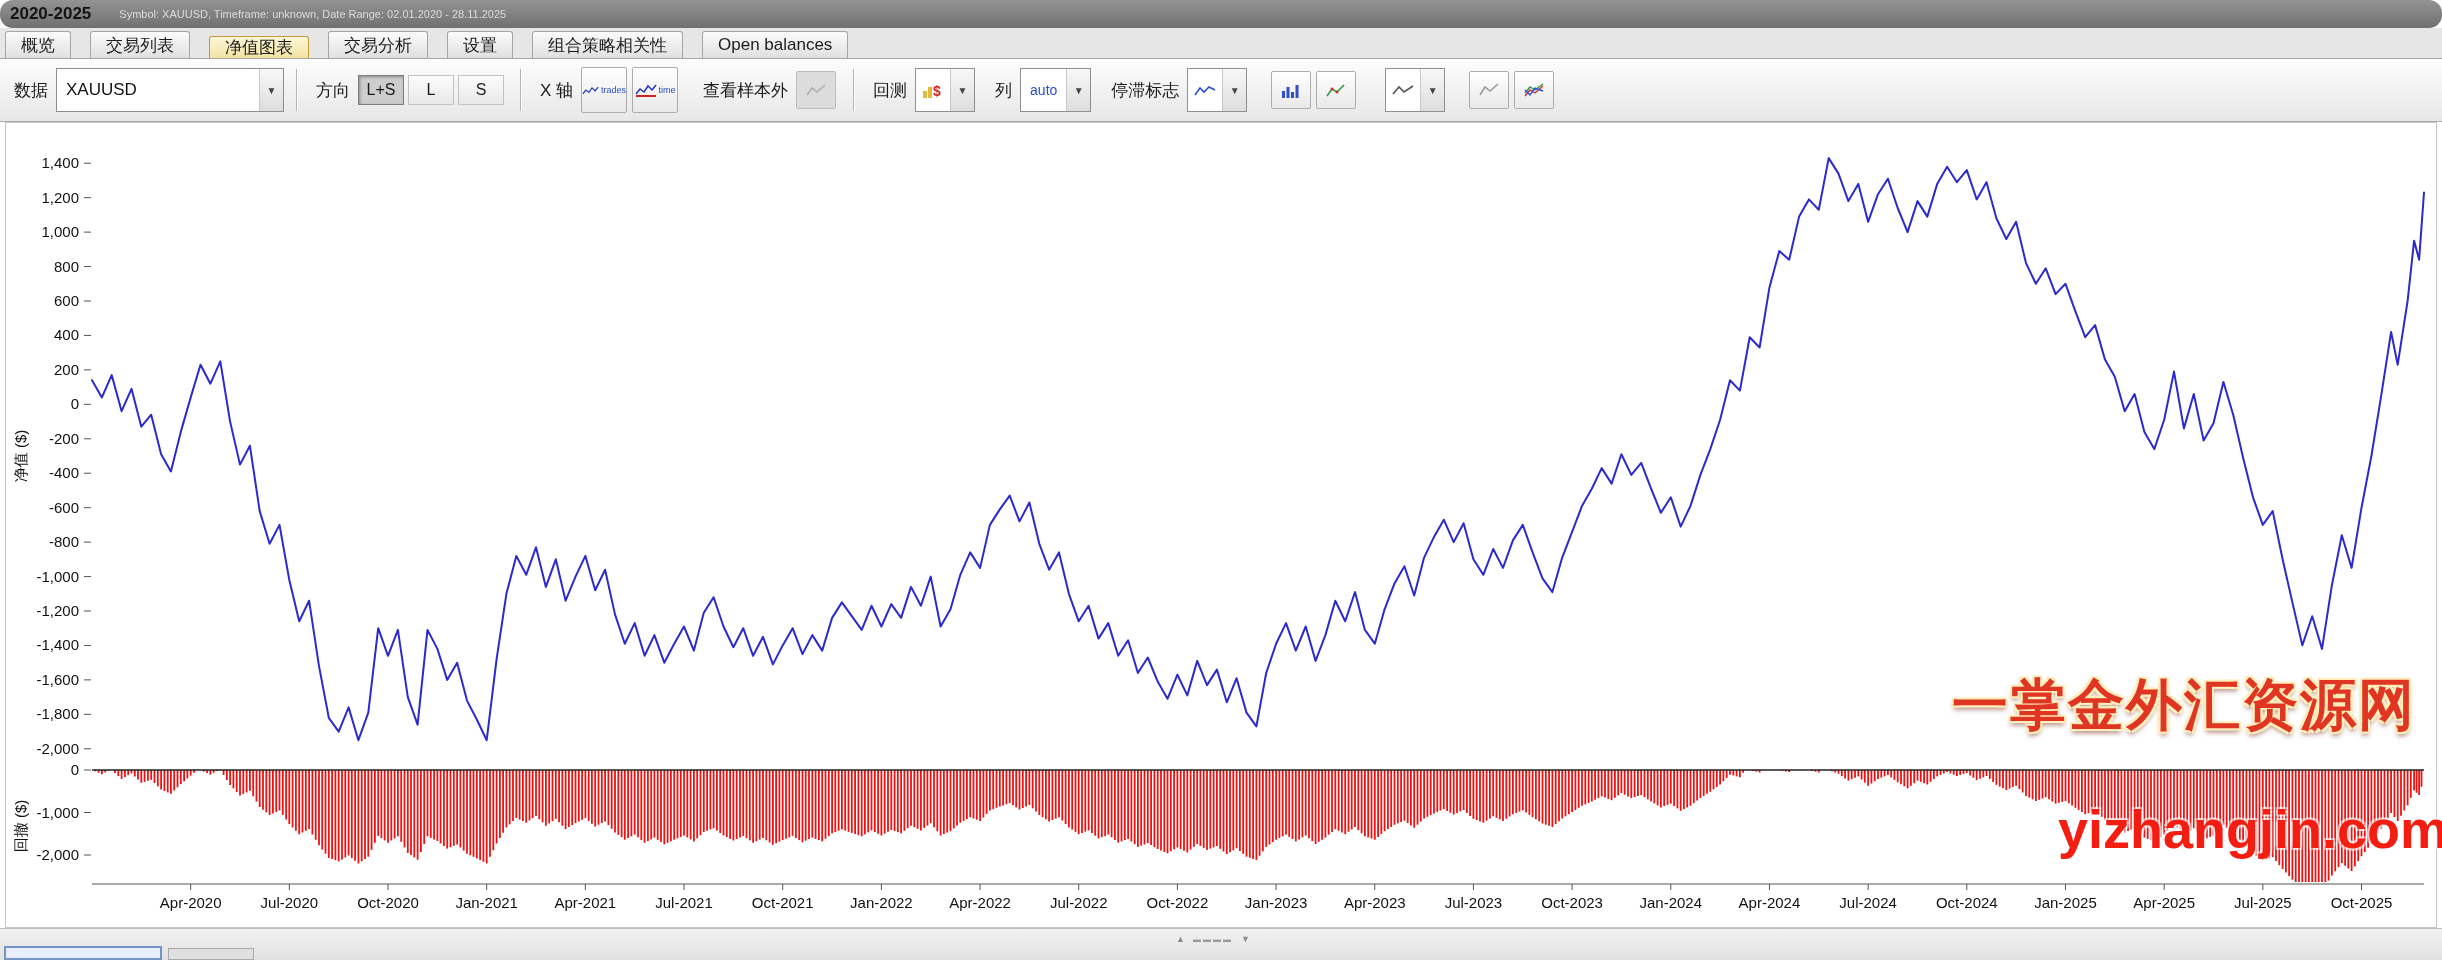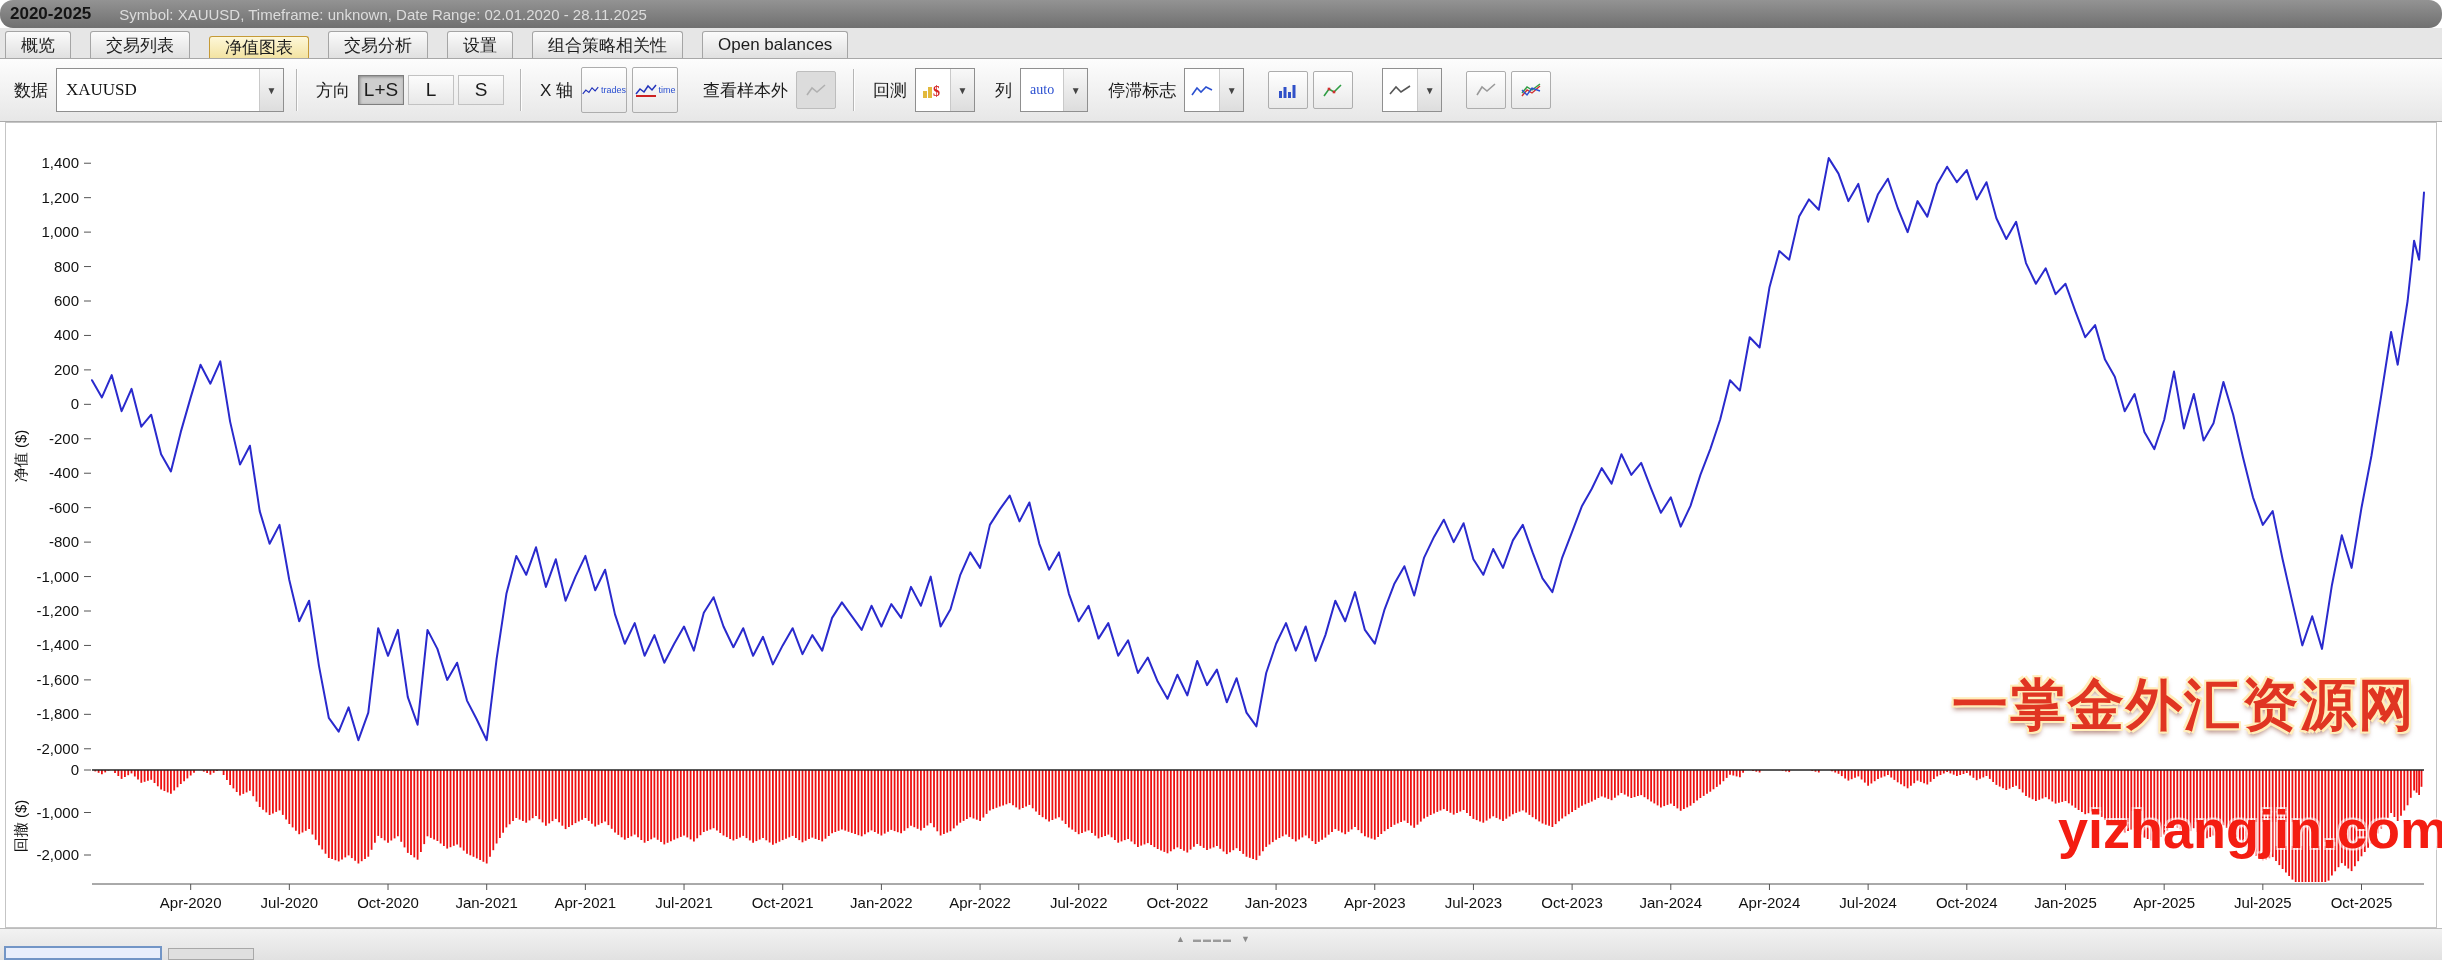--- a/index.html
+++ b/index.html
@@ -4,49 +4,49 @@
 <style>
   * { margin:0; padding:0; box-sizing:border-box; }
   html,body { width:2442px; height:960px; overflow:hidden; background:#fff;
               font-family:"Liberation Sans","DejaVu Sans",sans-serif; position:relative; }
 
   
   .titlebar { position:absolute; left:0; top:0; width:2442px; height:28px;
               background:linear-gradient(180deg,#939393,#707070);
               display:flex; align-items:center; padding-left:10px;border-radius:13px; }
   .tb-range { font-weight:bold; font-size:17px; color:#141414; margin-right:28px; white-space:nowrap; }
-  .tb-sub   { font-size:15px; color:#dcdcdc; white-space:nowrap; }
+  .tb-sub   { font-size:11px; color:#dcdcdc; white-space:nowrap; }
 
   
   .tabbar { position:absolute; left:0; top:28px; width:2442px; height:31px; background:#e6e6e6;
             border-bottom:1px solid #a8a8a8; display:flex; align-items:flex-end; padding-left:5px; }
   .tab { height:27px; display:flex; align-items:center; padding:0 15px; margin-right:19px;
          font-size:17px; color:#1c1c1c; background:linear-gradient(#fbfbfb,#e0e0e0);
          border:1px solid #a5a5a5; border-bottom:none; border-radius:3px 3px 0 0;
          white-space:nowrap; cursor:default; }
   .tab.selected { background:linear-gradient(#fdf7d8,#f3e3a2); border-color:#c59a36; height:22px; }
 
   
   .toolbar { position:absolute; left:0; top:59px; width:2442px; height:63px;
              background:linear-gradient(#fdfdfd,#e7e7e7); border-bottom:1px solid #ababab;
              display:flex; align-items:center; padding-left:8px; }
   .tb-label { font-size:17px; color:#1b1b1b; margin:0 8px 0 6px; white-space:nowrap;text-align:right; }
   .gapL { margin-left:20px; }
   .gap20 { width:24px; flex:0 0 auto; }
   .sep { width:0; height:42px; border-left:1px solid #b6b6b6; border-right:1px solid #fdfdfd; margin:0 12px; }
-  .combo { display:inline-flex; align-items:center; background:#fff; border:1px solid #8f8f8f; height:44px; flex:0 0 auto;font-family:Liberation Serif, serif; }
+  .combo { display:inline-flex; align-items:center; background:#fff; border:1px solid #8f8f8f; height:44px; flex:0 0 auto; }
   .symbol-combo { width:228px; }
   .combo-text { flex:1; font-size:17px; padding-left:9px; color:#111; }
   .combo-btn { width:24px; height:100%; display:flex; align-items:center; justify-content:center;
                font-size:10px; color:#444; border-left:1px solid #c9c9c9;
                background:linear-gradient(#f8f8f8,#dddddd); margin-left:auto; }
   .icon-combo { padding-left:6px; gap:6px; }
   .auto-txt { font-size:14px; color:#2a4fd0; padding:0 3px; }
   button { font-family:inherit; cursor:default; }
-  .tgl { height:30px; min-width:46px; font-size:19px; color:#1b1b1b; margin-right:4px; }
+  .tgl { height:30px; min-width:46px; font-size:16px; color:#1b1b1b; margin-right:4px; }
   .tgl.pressed { background:#cdcdcd; border:1px solid #7e7e7e; box-shadow:inset 1px 1px 3px rgba(0,0,0,.35); }
   .tgl.flat { background:linear-gradient(#fcfcfc,#e8e8e8); border:1px solid #c2c2c2; }
   .xbtn { width:46px; height:46px; display:inline-flex; flex-direction:row; align-items:center;
           justify-content:center; gap:2px; background:linear-gradient(#ffffff,#e9e9e9);
           border:1px solid #adadad; border-radius:2px; margin-right:5px; }
   .xcap { font-size:9px; color:#2a4fd0; line-height:1; }
   .icon-btn { width:40px; height:38px; display:inline-flex; align-items:center; justify-content:center;
               background:linear-gradient(#ffffff,#e9e9e9); border:1px solid #adadad; border-radius:2px; margin-right:5px; }
   .icon-btn.disabled { background:#dcdcdc; border-color:#bdbdbd; }
 

